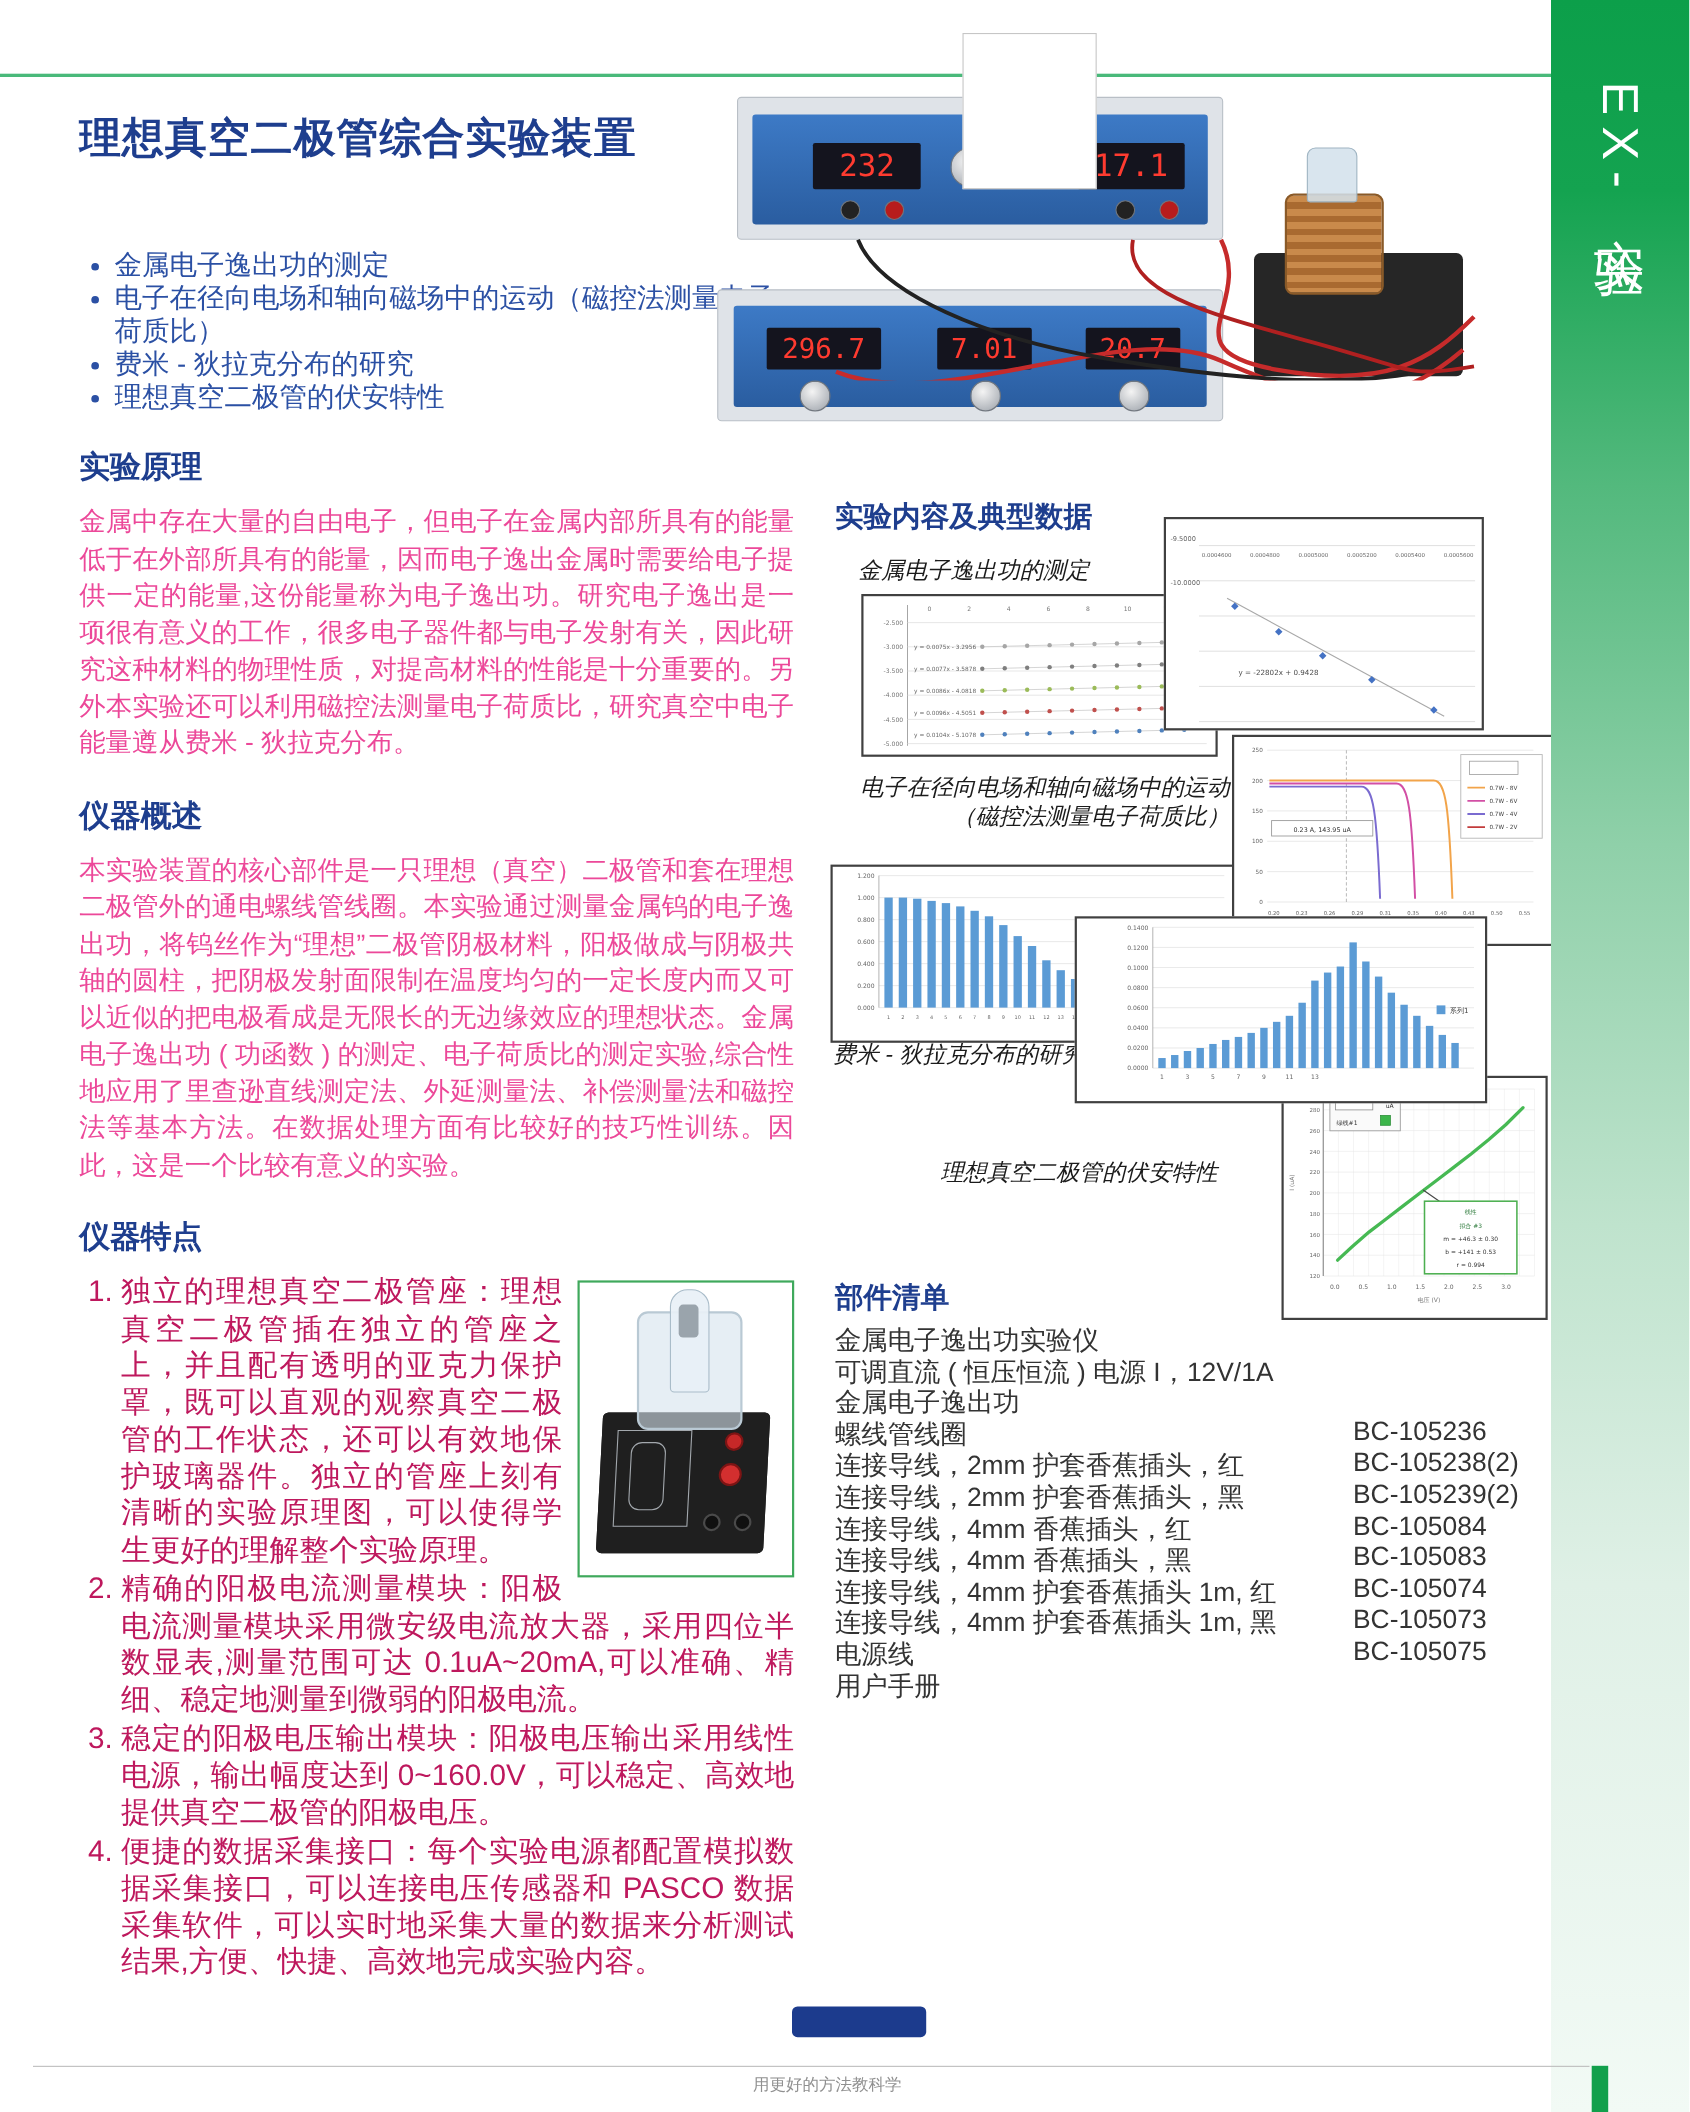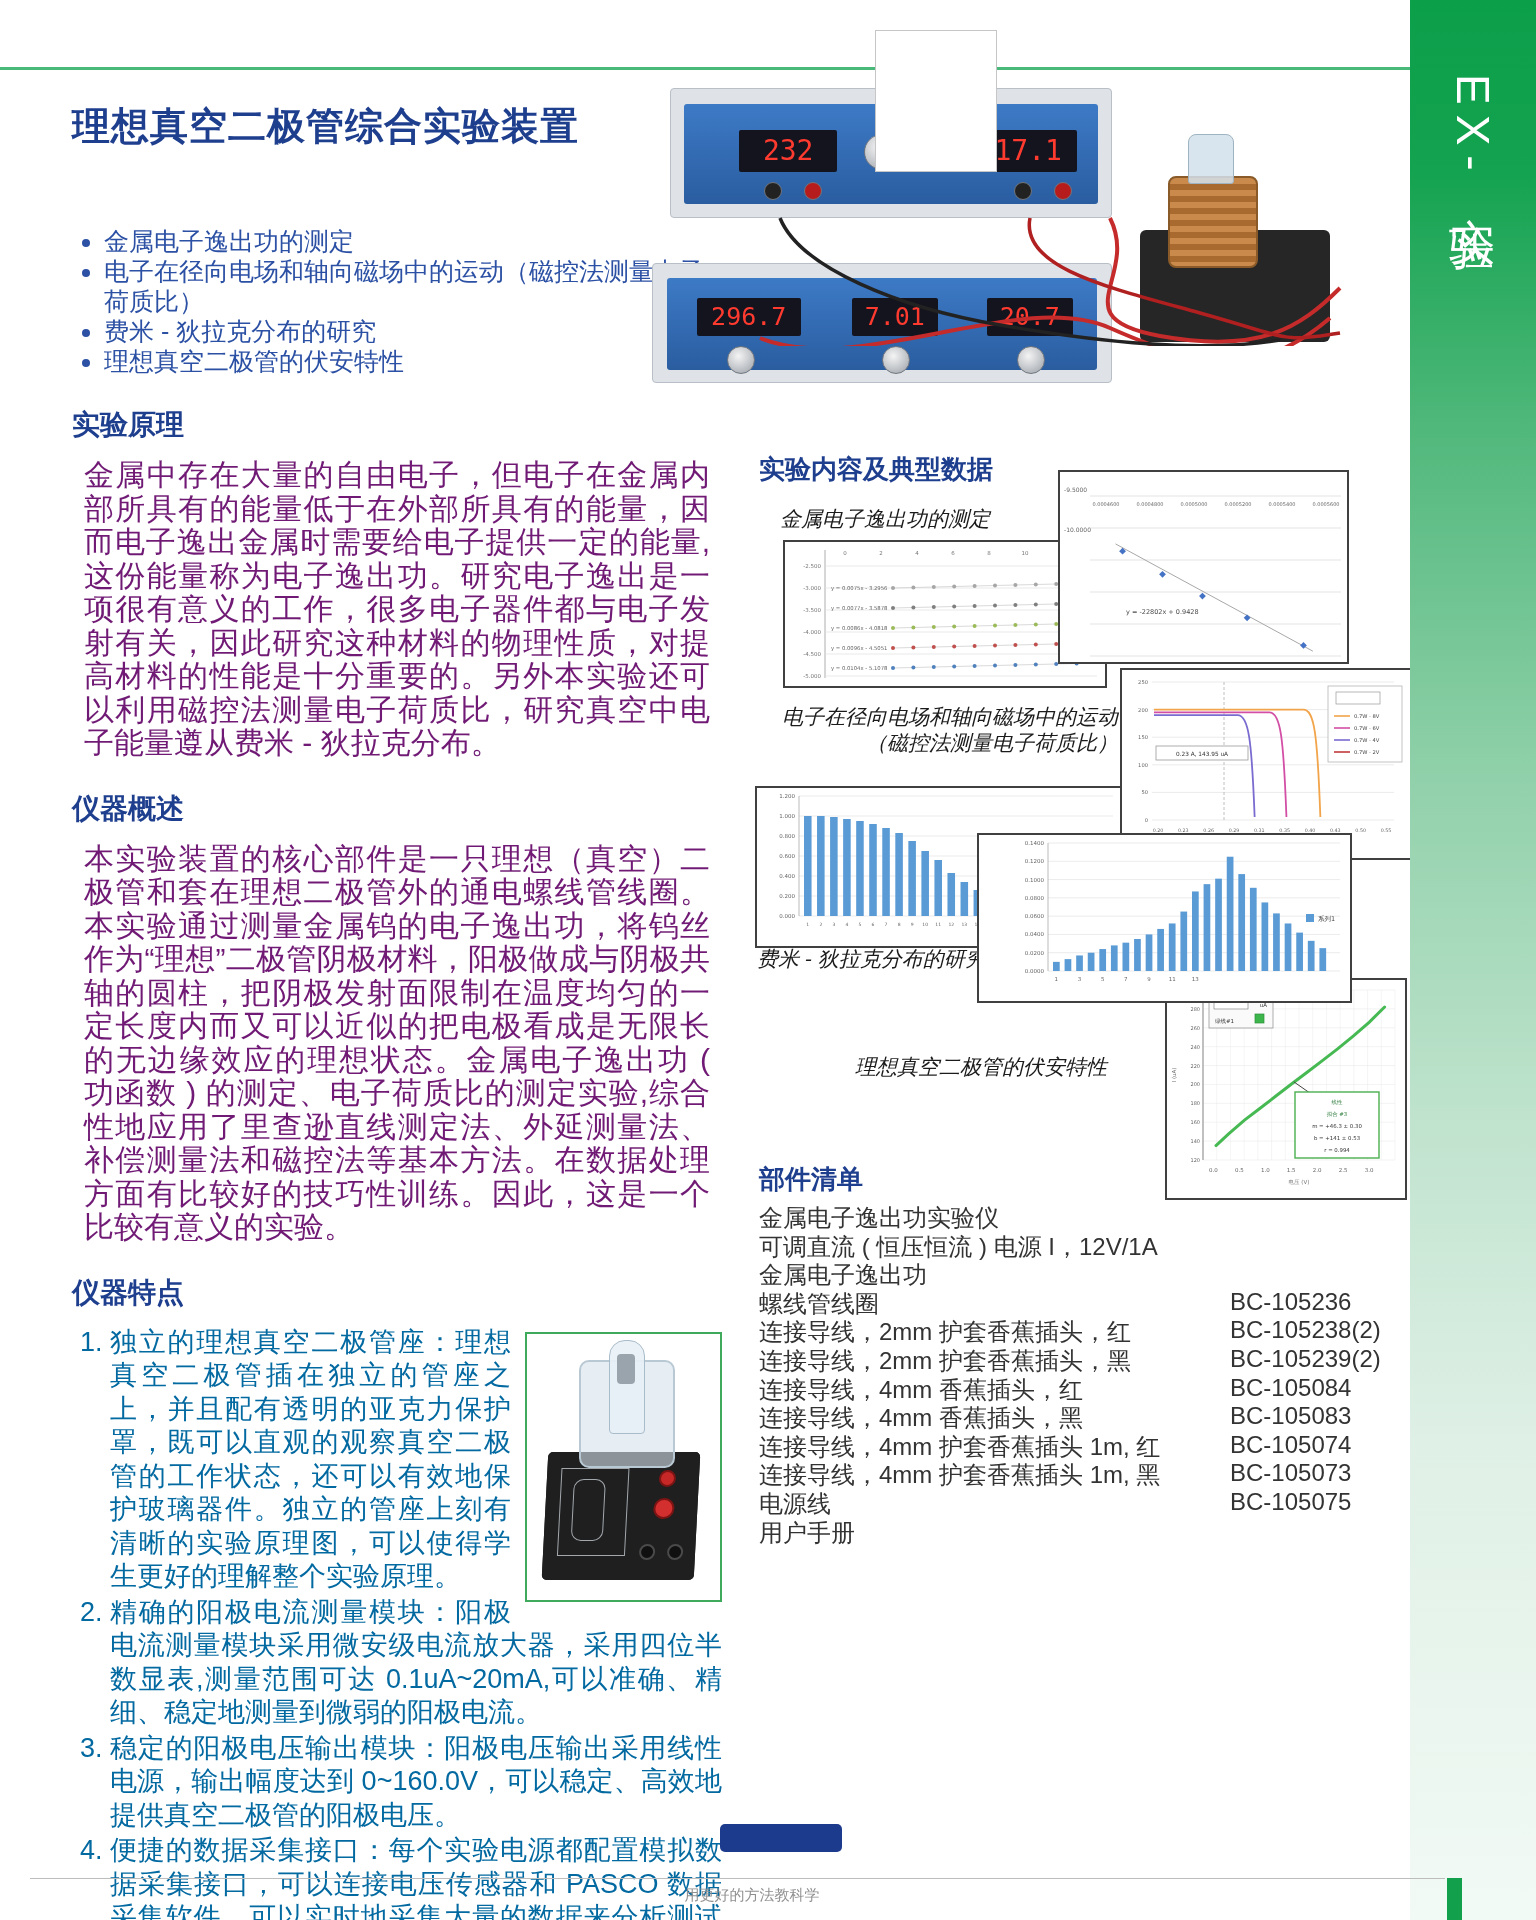--- a/index.html
+++ b/index.html
@@ -15,22 +15,22 @@
   .footline{position:absolute;left:30px;top:1878px;width:1415px;height:1px;background:#bdbdbd;z-index:6;}
   .foottext{position:absolute;left:0;top:1886px;width:1504px;text-align:center;font-size:15px;color:#909090;z-index:6;}
   .footgreen{position:absolute;left:1447px;top:1878px;width:15px;height:42px;background:#12a04c;z-index:7;}
 
   
   .leftcol{position:absolute;left:72px;top:104px;width:650px;z-index:2;}
   .title{font-size:38px;line-height:44px;font-weight:bold;color:#1e3e8e;margin:0 0 78px 0;letter-spacing:1px;}
   ul.bullets{margin:0 0 0 6px;padding-left:26px;color:#2b50a4;font-size:25px;line-height:30px;}
   ul.bullets li{margin:0;}
   h2.sect{font-size:28px;font-weight:bold;color:#1e3e8e;margin:30px 0 14px 0;}
-  p.body{font-size:30px;line-height:33.5px;color:#701a75;margin:12px;text-align:justify;}
-  ol.features{font-size:27px;line-height:33.5px;color:#0369a1;margin:0;padding-left:38px;text-align:justify;}
+  p.body{font-size:24px;line-height:33.5px;color:#ec4899;margin:0;text-align:justify;}
+  ol.features{font-size:27px;line-height:33.5px;color:#be185d;margin:0;padding-left:38px;text-align:justify;}
   ol.features li{margin:0 0 2px 0;}
   .tube-img{float:right;width:193px;height:266px;border:2px solid #3fa95c;margin:6px 0 10px 14px;position:relative;background:#fff;}
   .tube-base{position:absolute;left:18px;top:118px;width:152px;height:128px;background:#1f1f1f;border-radius:5px;transform:skewX(-3deg);}
   .tube-schem{position:absolute;left:14px;top:16px;width:66px;height:86px;border:1px solid #cfd6dd;opacity:.75;}
   .tube-schem::after{content:"";position:absolute;left:12px;top:10px;width:30px;height:60px;border:1px solid #cfd6dd;border-radius:10px;}
   .jack{position:absolute;border-radius:50%;}
   .tube-dome{position:absolute;left:52px;top:26px;width:92px;height:104px;background:rgba(213,227,236,.6);border:2px solid #b9c9d4;border-radius:10px;}
   .tube-glass{position:absolute;left:82px;top:6px;width:34px;height:92px;background:rgba(232,240,246,.92);border:1px solid #a9bcc9;border-radius:16px 16px 4px 4px;}
   .tube-metal{position:absolute;left:90px;top:20px;width:18px;height:30px;background:#9aa4ac;border-radius:4px;}
 

